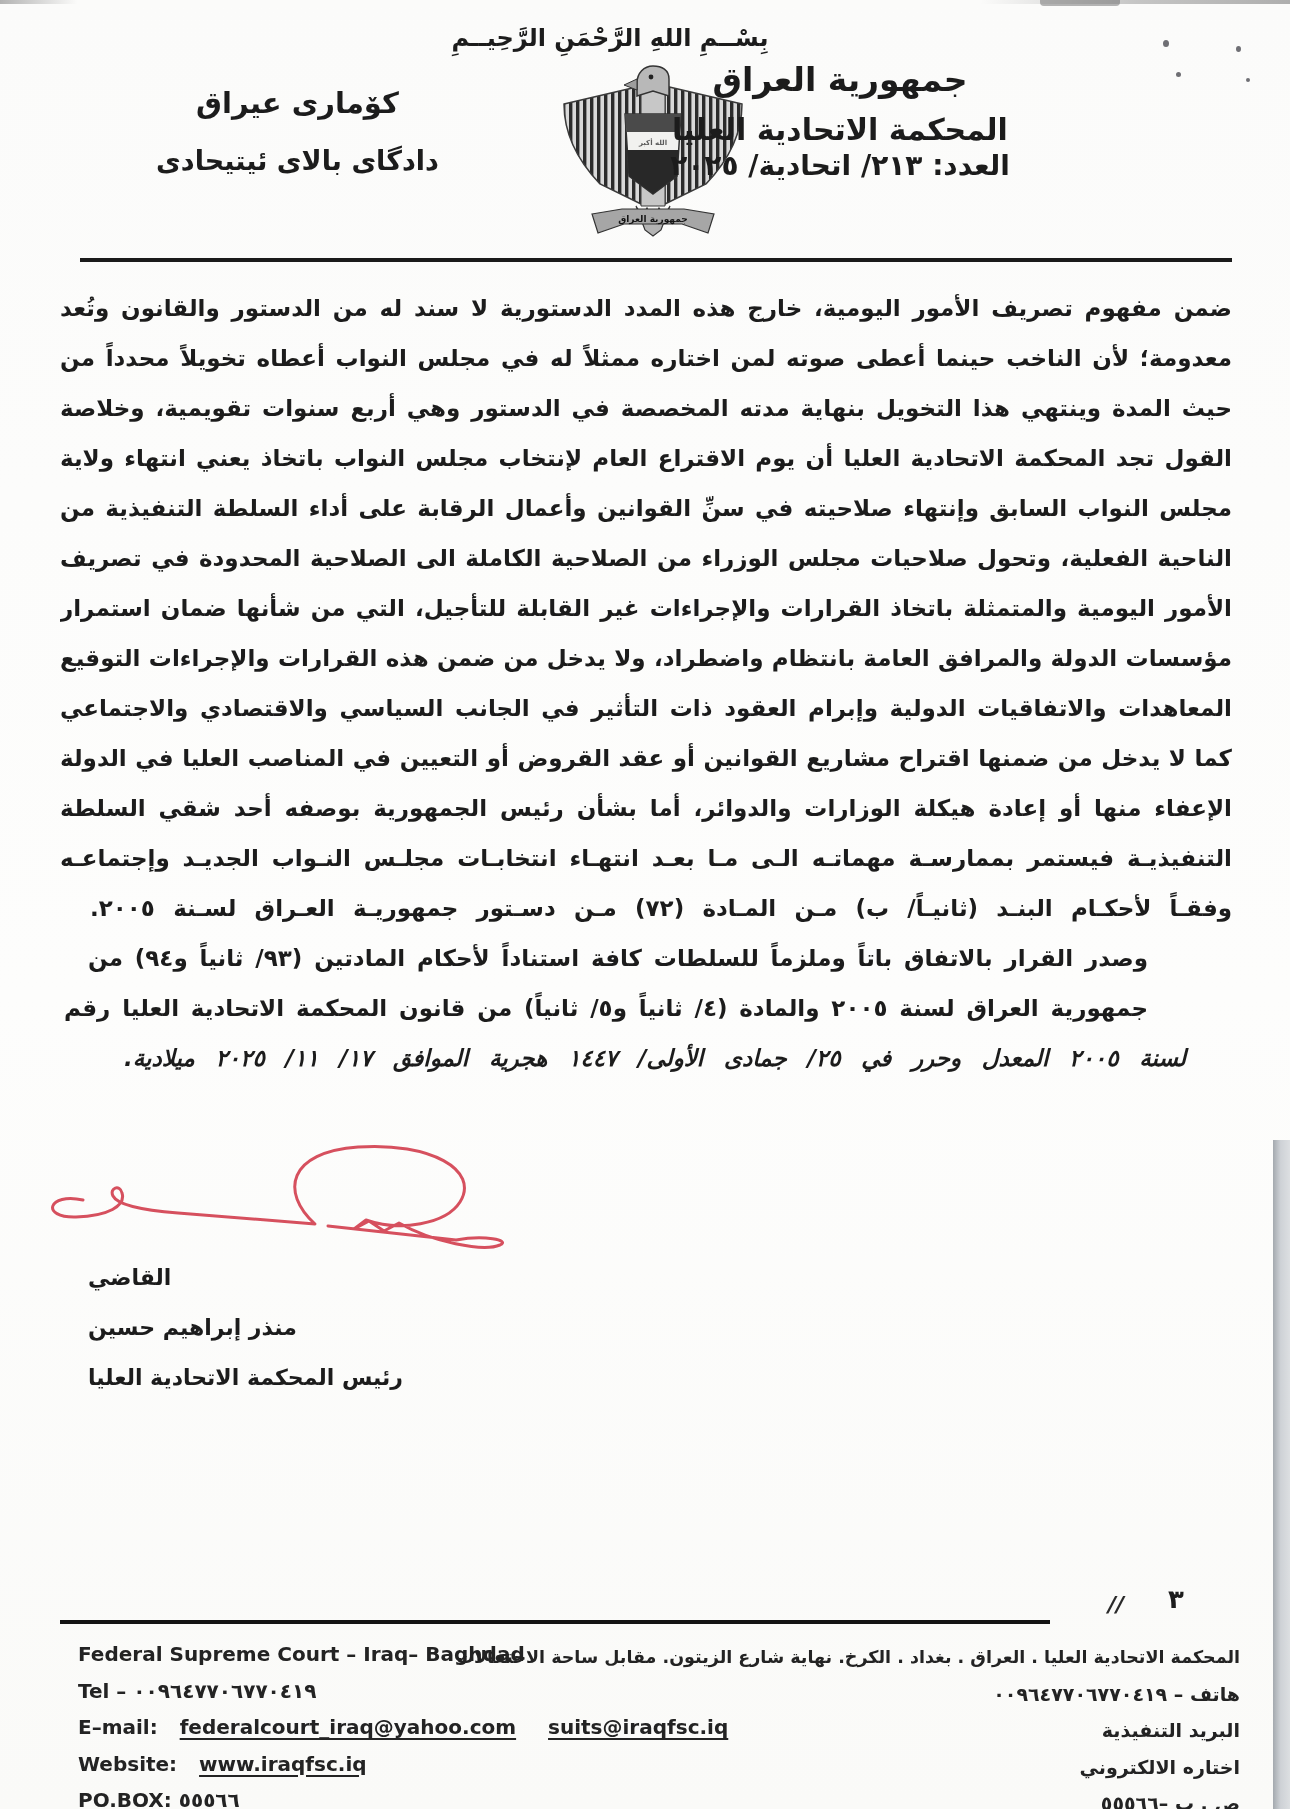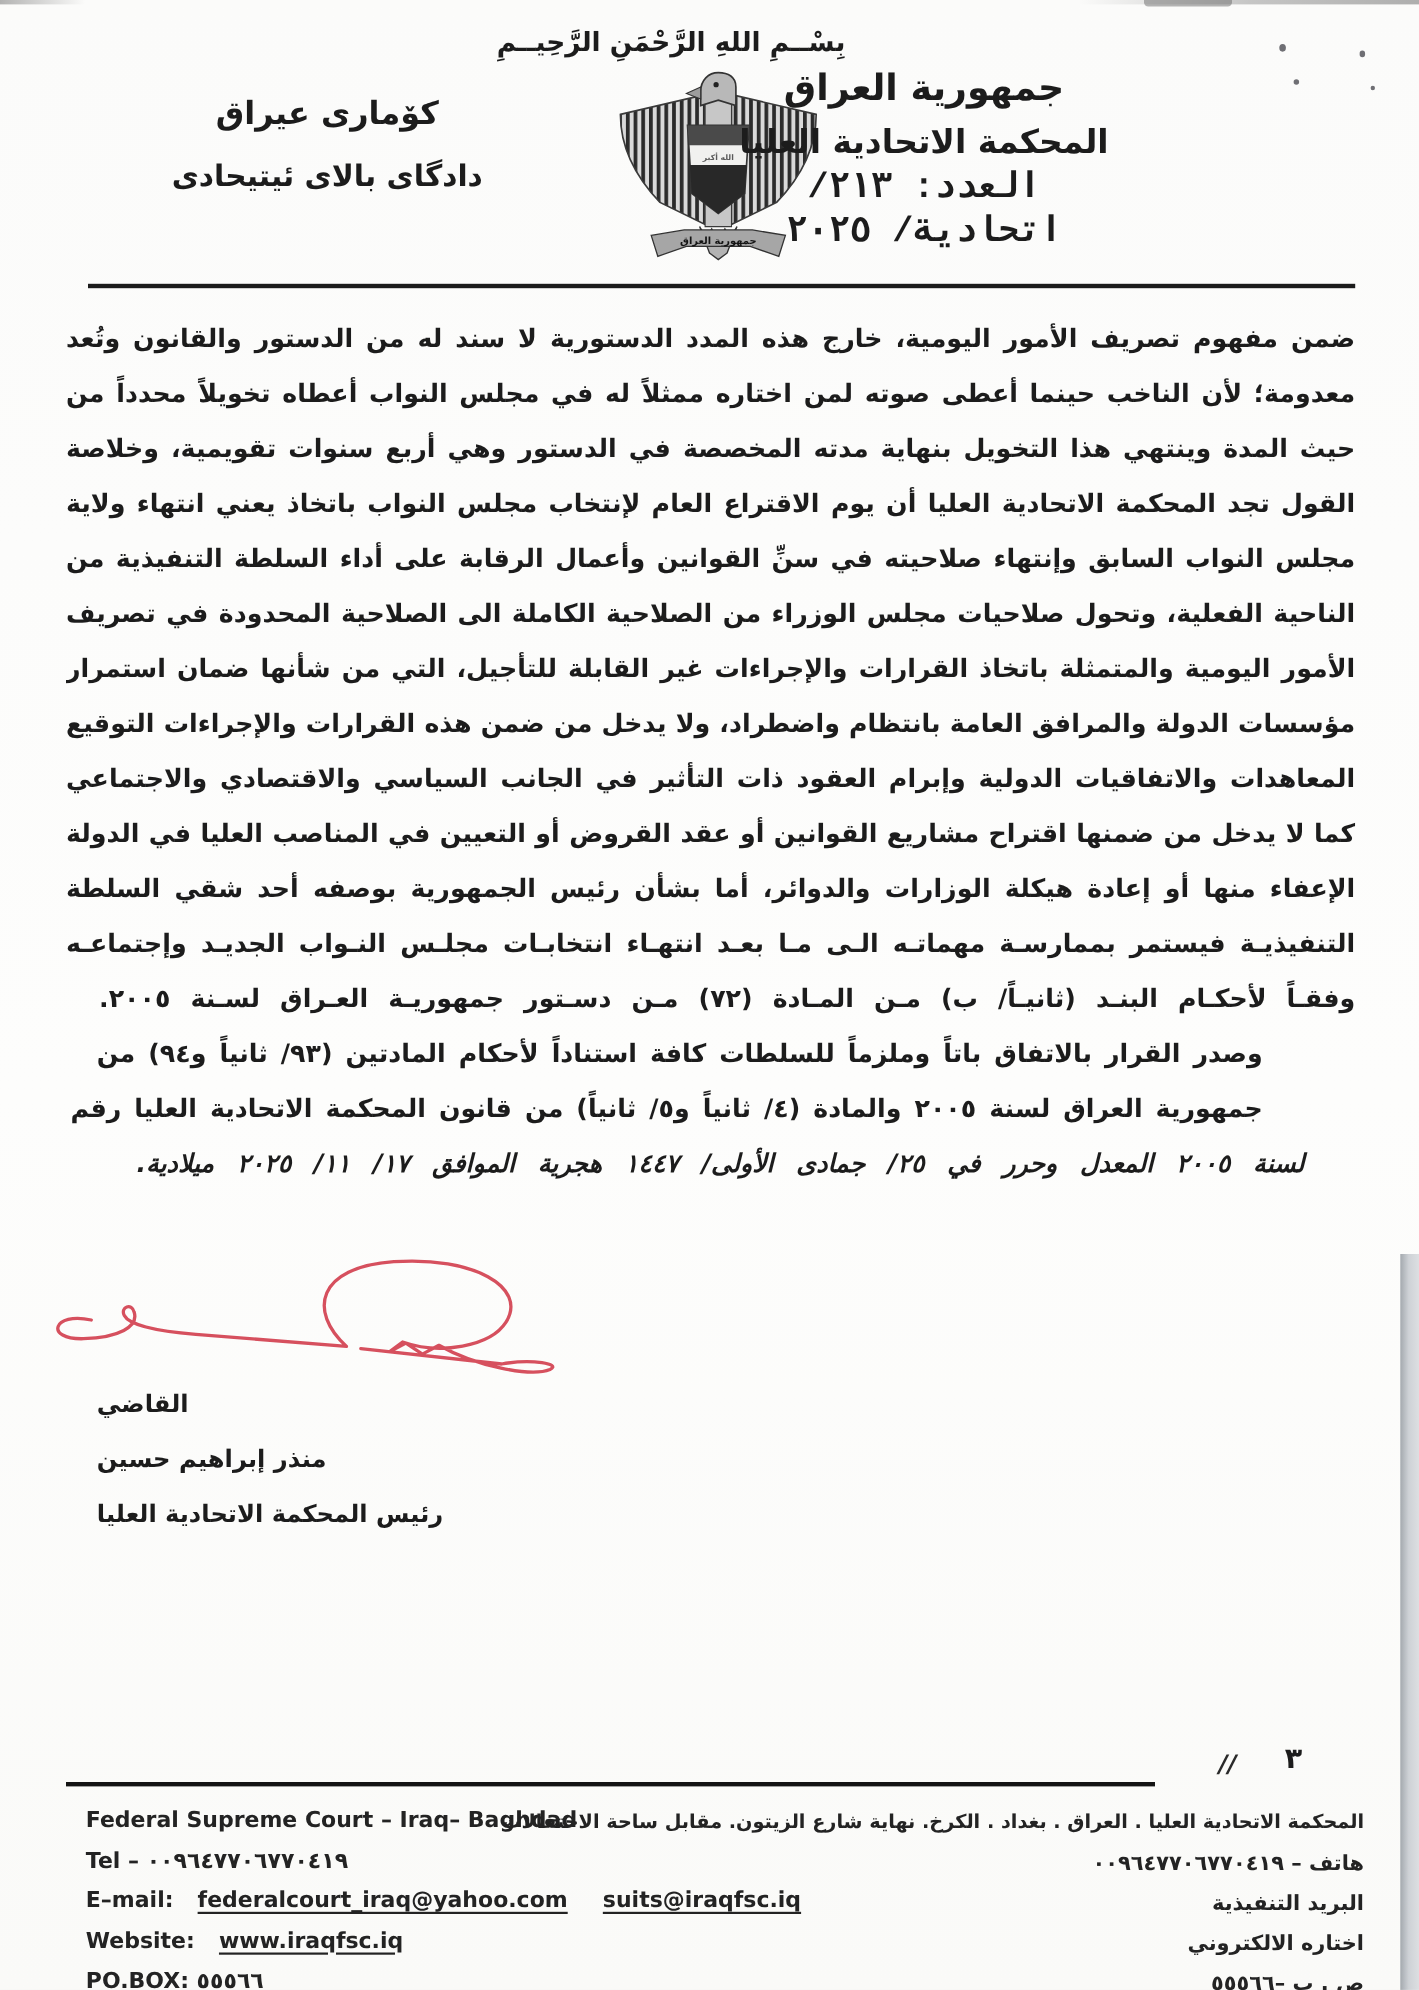--- a/index.html
+++ b/index.html
@@ -17,21 +17,21 @@
     opacity:.55;}
   .corner-smudge{left:1040px;top:0;width:80px;height:6px;background:#6b6b6b;opacity:.5;border-radius:0 0 4px 4px;}
   .speck{border-radius:50%;background:#6f6f74;}
   .right-band{right:0;top:1140px;width:17px;height:669px;
     background:linear-gradient(90deg,#9aa0a6 0%,#c9cdd2 45%,#d9dcdf 100%);opacity:.9;}
   
   .basmala{left:430px;top:24px;width:360px;text-align:center;font-size:24px;letter-spacing:-1px;}
   .hdr-right{left:655px;top:60px;width:370px;text-align:center;}
   .hdr-right .l1{font-size:33px;margin-bottom:13px;}
   .hdr-right .l2{font-size:30px;margin-bottom:2px;}
-  .hdr-right .l3{font-size:32px;font-family:Liberation Mono, monospace;}
+  .hdr-right .l3{font-size:28px;}
   .hdr-left{left:115px;top:86px;width:365px;text-align:center;}
   .hdr-left .l1{font-size:29px;margin-bottom:25px;}
   .hdr-left .l2{font-size:27px;}
   .rule-top{left:80px;top:258px;width:1152px;height:4px;background:#1b1b1b;}
   
   .body-text{left:60px;top:283px;width:1172px;font-size:23px;font-weight:bold;}
   .bline{direction:rtl;text-align:justify;text-align-last:justify;height:50px;line-height:50px;overflow:hidden;}
   .bline.ind-a{padding-left:30px;}
   .bline.ind-b{padding-right:84px;padding-left:28px;}
   .bline.ind-c{padding-right:84px;padding-left:4px;}

